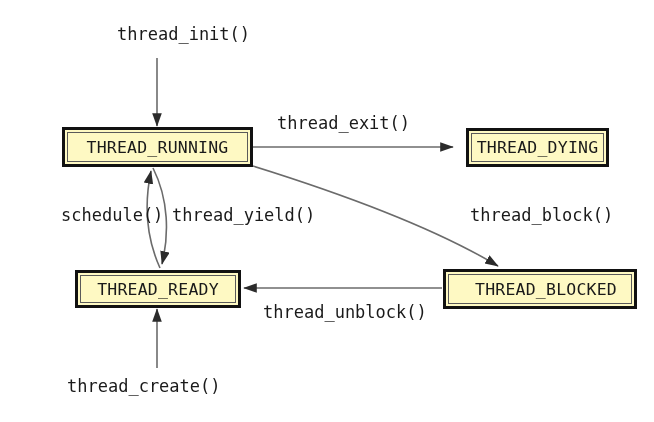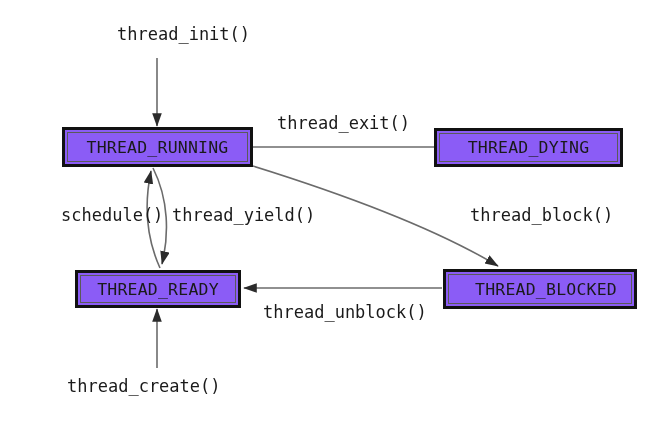--- a/index.html
+++ b/index.html
@@ -20,21 +20,21 @@
   #diagram-svg {
     position: absolute;
     top: 0;
     left: 0;
     width: 654px;
     height: 422px;
   }
   .state-box {
     position: absolute;
     box-sizing: border-box;
-    background: #8b5cf6;
+    background: #fef9c3;
     border: 3px solid #111111;
     display: flex;
     align-items: center;
     justify-content: center;
   }
   .state-box .inner-rule {
     position: absolute;
     top: 2px;
     left: 2px;
     right: 2px;
@@ -52,21 +52,21 @@
   }
   .edge-label {
     position: absolute;
     font-family: "DejaVu Sans Mono", monospace;
     font-size: 17px;
     color: #1a1a1a;
     white-space: nowrap;
   }
   
   #box-running  { left: 62px;  top: 127px; width: 191px; height: 40px; }
-  #box-dying    { left: 434px; top: 128px; width: 189px; height: 39px; }
+  #box-dying    { left: 466px; top: 128px; width: 143px; height: 39px; }
   #box-ready    { left: 75px;  top: 270px; width: 166px; height: 38px; }
   #box-blocked  { left: 443px; top: 269px; width: 194px; height: 40px; padding-left: 12px; }
   
   #lbl-thread-init     { left: 77px;  top: 24px; margin-left: 40px;  }
   #lbl-thread-exit     { left: 277px; top: 113px; }
   #lbl-schedule        { left: 18px;  top: 205px; margin-left: 43px; }
   #lbl-thread-yield    { left: 172px; top: 205px; }
   #lbl-thread-block    { left: 470px; top: 205px; }
   #lbl-thread-unblock  { left: 251px; top: 302px; margin-left: 12px; }
   #lbl-thread-create   { left: 67px;  top: 376px; }

